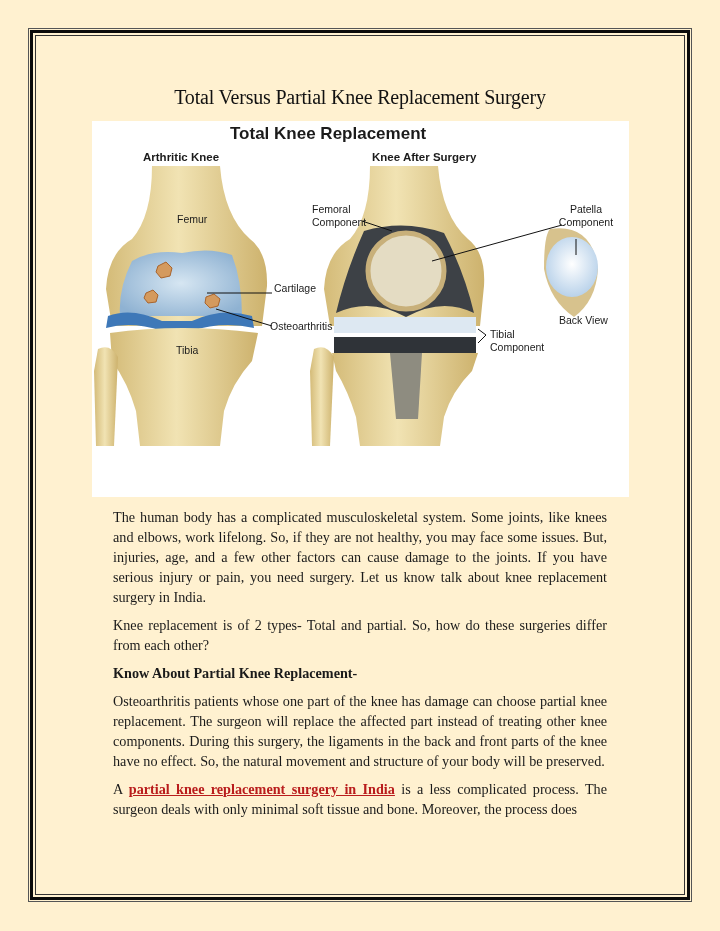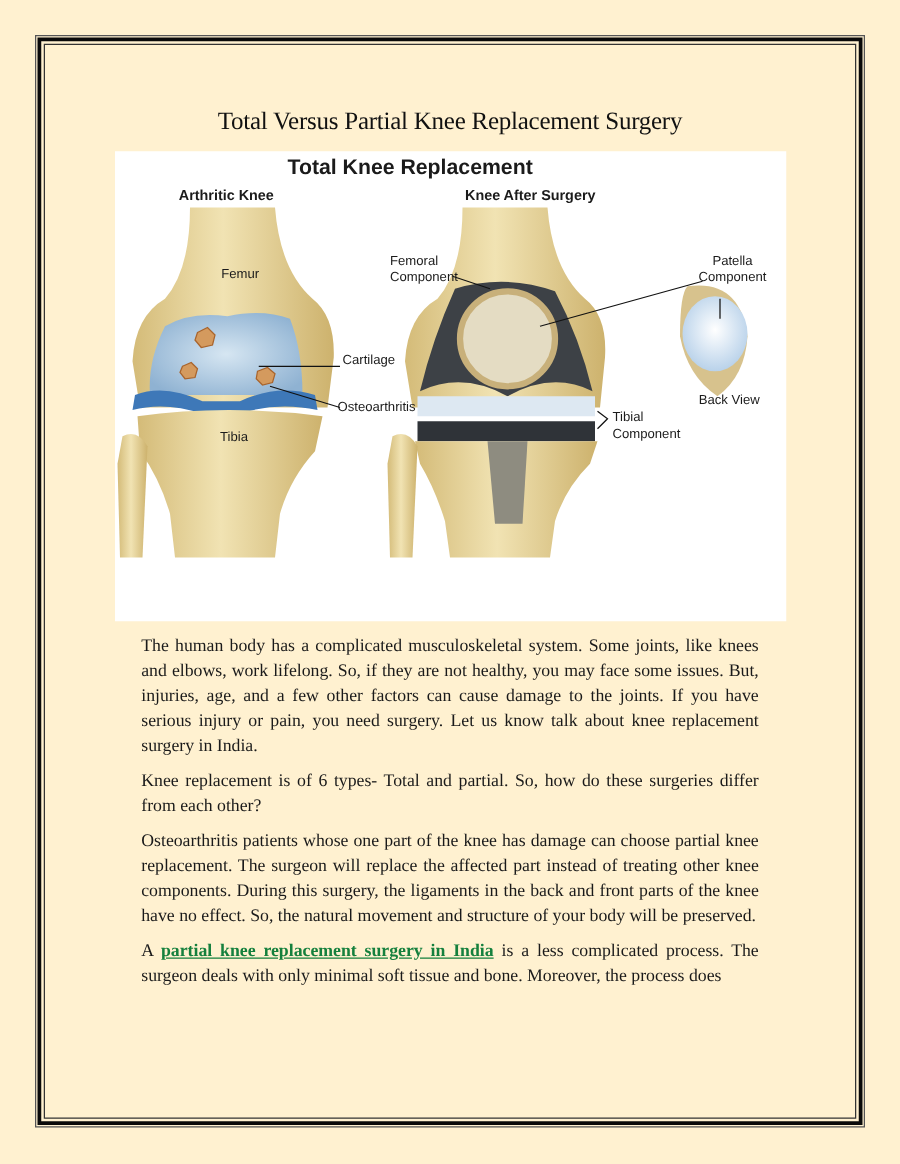--- a/index.html
+++ b/index.html
@@ -47,21 +47,21 @@
   .body-text {
     position: absolute; left: 113px; width: 494px;
     font-family: "Liberation Serif", "DejaVu Serif", serif;
     font-size: 14.2px;
     line-height: 20px;
     text-align: justify;
     color: #1a1a1a;
   }
   .body-text p { margin: 0 0 8px 0; }
   .heading { font-weight: bold; }
-  a.inline-link { color: #15803d; font-weight: bold; text-decoration: underline; }
+  a.inline-link { color: #b91c1c; font-weight: bold; text-decoration: underline; }
 </style>
 </head>
 <body>
 
 <div class="frame-outer"></div>
 <div class="frame-mid"></div>
 <div class="frame-inner"></div>
 
 <div class="title">Total Versus Partial Knee Replacement Surgery</div>
 
@@ -134,16 +134,17 @@
   <div class="fig-text fig-label" style="left:84px; top:223px;">Tibia</div>
 
   <div class="fig-text fig-label" style="left:220px; top:82px; width:60px; white-space:normal;">Femoral Component</div>
   <div class="fig-text fig-label" style="left:462px; top:82px; width:64px; white-space:normal; text-align:center;">Patella Component</div>
   <div class="fig-text fig-label" style="left:467px; top:193px;">Back View</div>
   <div class="fig-text fig-label" style="left:398px; top:207px; width:70px; white-space:normal;">Tibial Component</div>
 </div>
 
 <div class="body-text" style="top:507px;">
   <p>The human body has a complicated musculoskeletal system. Some joints, like knees and elbows, work lifelong. So, if they are not healthy, you may face some issues. But, injuries, age, and a few other factors can cause damage to the joints. If you have serious injury or pain, you need surgery. Let us know talk about knee replacement surgery in India.</p>
-  <p>Knee replacement is of 6 types- Total and partial. So, how do these surgeries differ from each other?</p>
+  <p>Knee replacement is of 2 types- Total and partial. So, how do these surgeries differ from each other?</p>
+  <p class="heading">Know About Partial Knee Replacement-</p>
   <p>Osteoarthritis patients whose one part of the knee has damage can choose partial knee replacement. The surgeon will replace the affected part instead of treating other knee components. During this surgery, the ligaments in the back and front parts of the knee have no effect. So, the natural movement and structure of your body will be preserved.</p>
   <p><span>A </span><a class="inline-link" href="#">partial knee replacement surgery in India</a><span> is a less complicated process. The surgeon deals with only minimal soft tissue and bone. Moreover, the process does</span></p>
 </div>
 
 </body></html>

